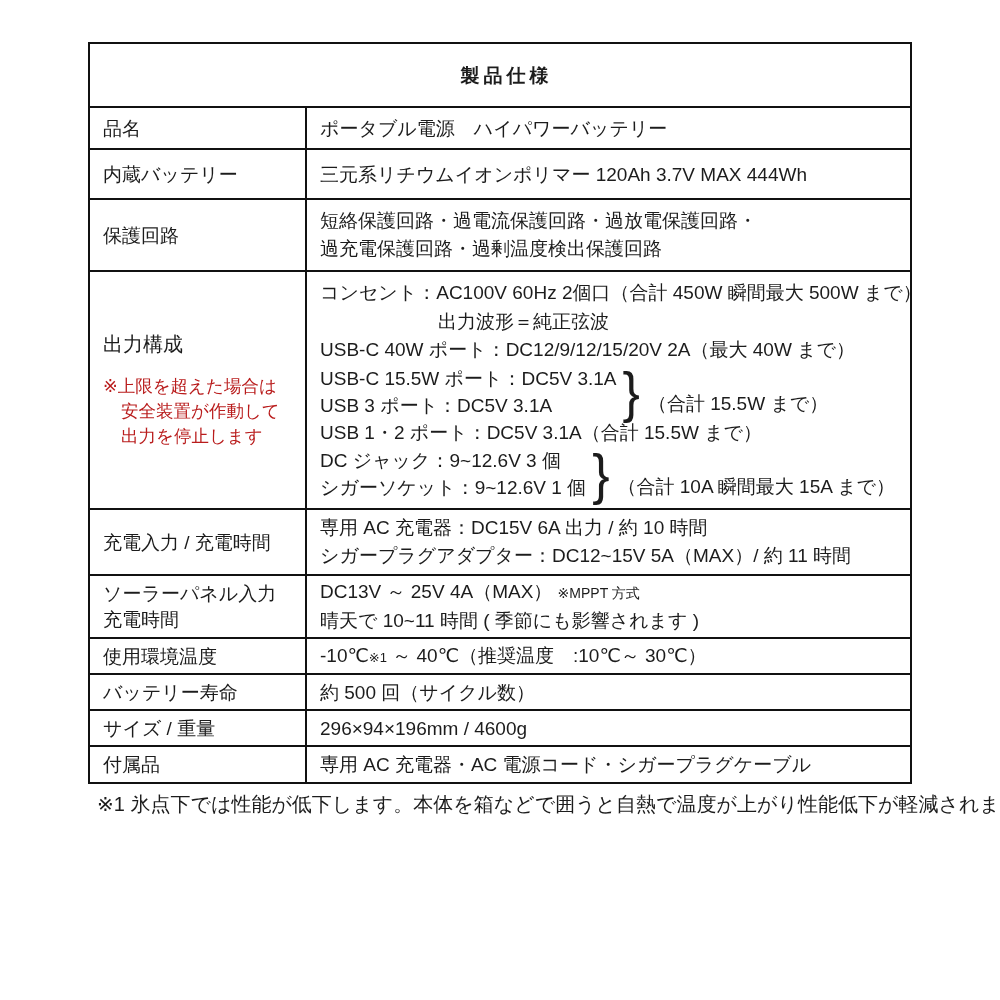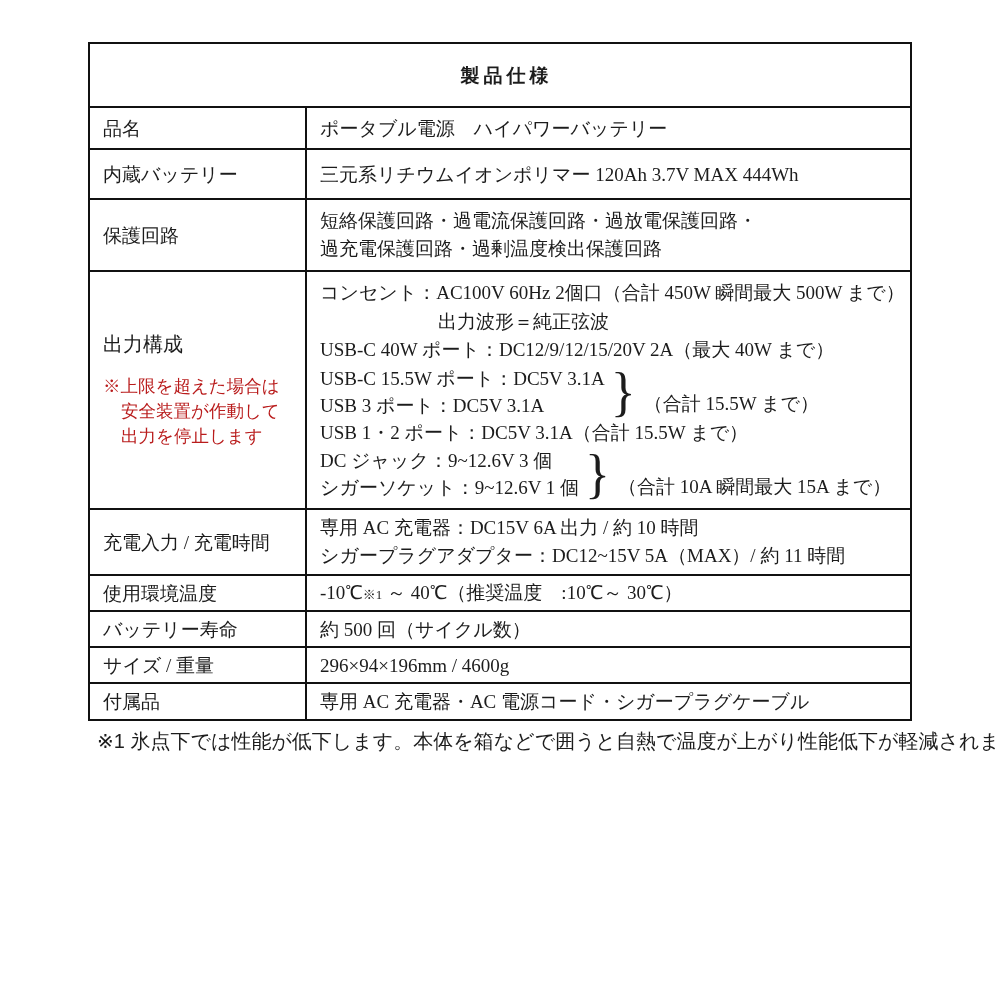--- a/index.html
+++ b/index.html
@@ -22,21 +22,20 @@
   .spec-wrap {
     position: absolute;
     left: 88px;
     top: 42px;
     width: 824px;
   }
   table.spec {
     border-collapse: collapse;
     width: 824px;
     table-layout: fixed;
-    font-family: Liberation Serif, serif;
   }
   table.spec td {
     border: 2px solid #111111;
     padding: 2px 0 2px 13px;
     vertical-align: middle;
     font-size: 19px;
     line-height: 27px;
     overflow: visible;
   }
   td.title-cell {
@@ -183,20 +182,30 @@
       </tr>
 
       <tr class="r-chg">
         <td class="lbl">充電入力 / 充電時間</td>
         <td>
           <div class="line two-line">専用 AC 充電器：DC15V 6A 出力 / 約 10 時間</div>
           <div class="line two-line">シガープラグアダプター：DC12~15V 5A（MAX）/ 約 11 時間</div>
         </td>
       </tr>
 
+      <tr class="r-solar">
+        <td class="lbl">
+          <div style="line-height:26px;">ソーラーパネル入力</div>
+          <div style="line-height:26px;">充電時間</div>
+        </td>
+        <td>
+          <div class="line two-line"><span>DC13V ～ 25V  4A（MAX）</span> <span class="small-note">※MPPT 方式</span></div>
+          <div class="line two-line">晴天で 10~11 時間 ( 季節にも影響されます )</div>
+        </td>
+      </tr>
 
       <tr class="r-temp">
         <td class="lbl">使用環境温度</td>
         <td>
           <div class="line"><span>-10℃</span><span class="sup-small">※1</span><span> ～ 40℃（推奨温度　:10℃～ 30℃）</span></div>
         </td>
       </tr>
 
       <tr class="r-life">
         <td class="lbl">バッテリー寿命</td>

